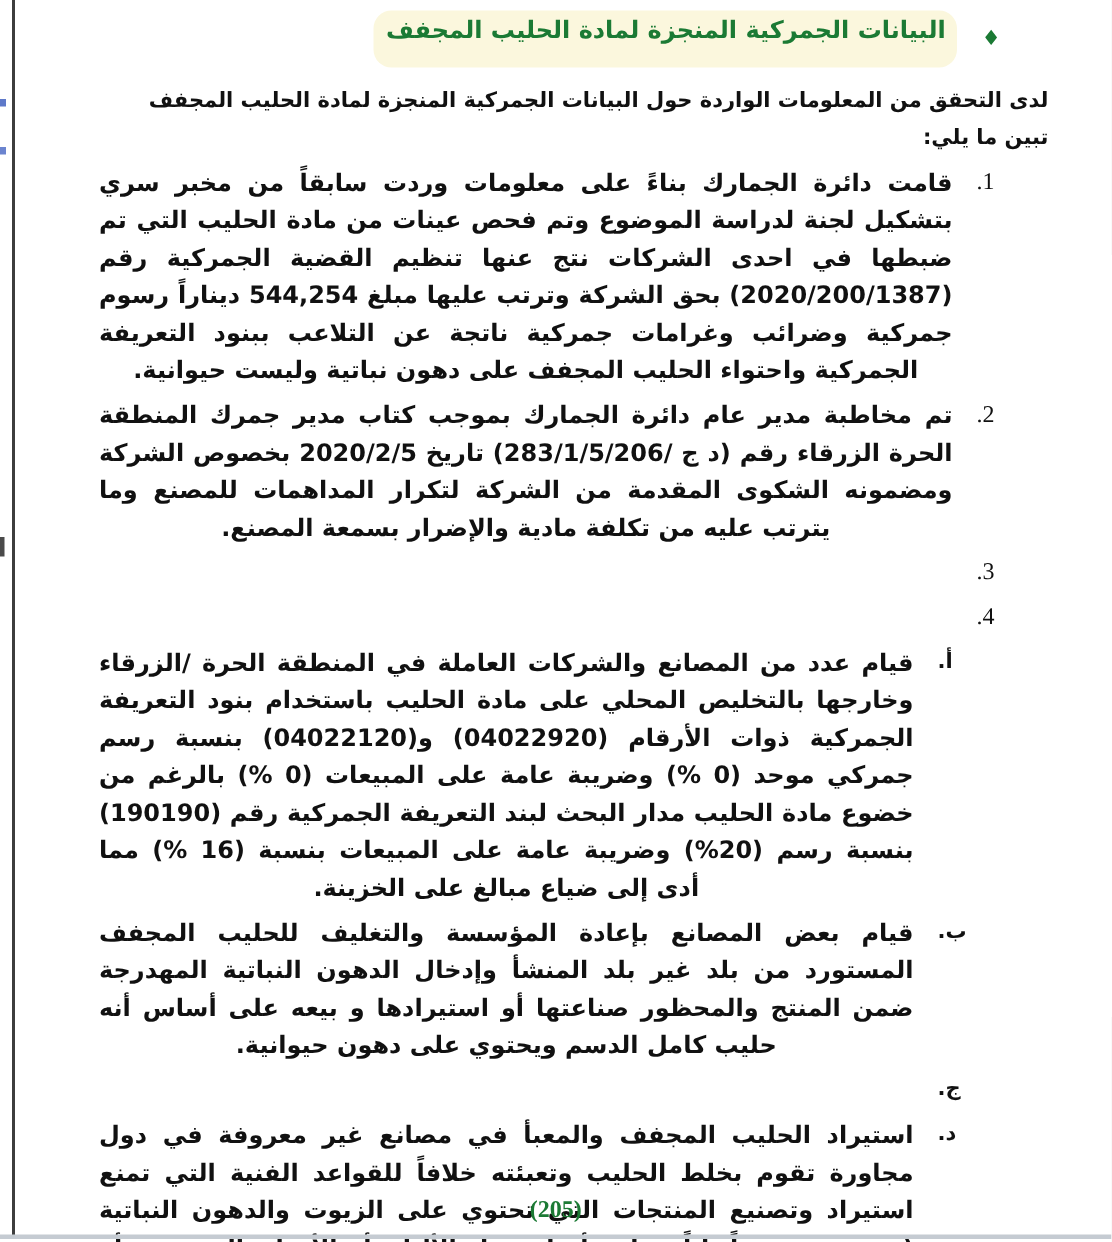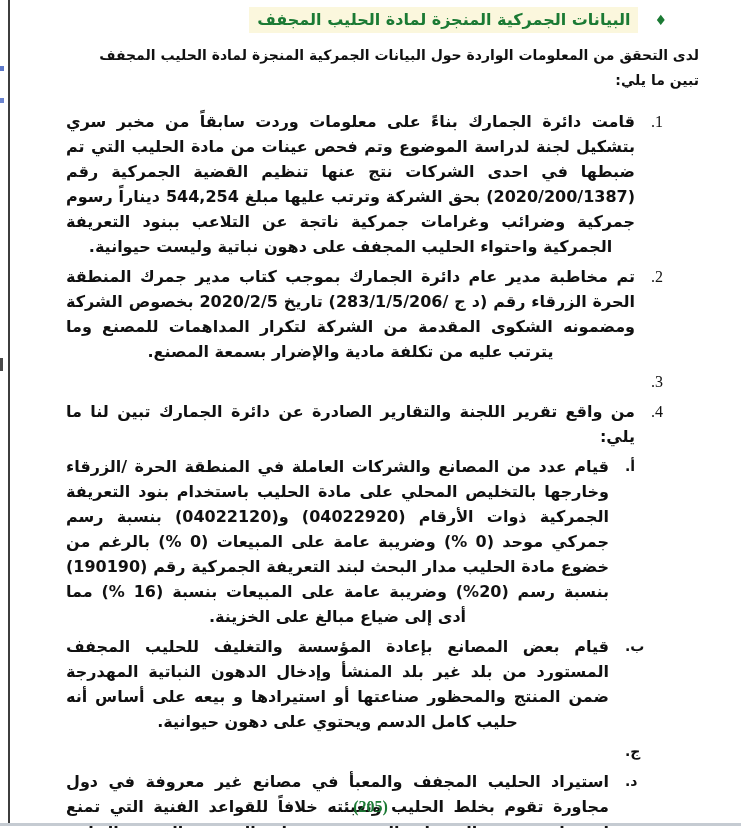--- a/index.html
+++ b/index.html
@@ -42,28 +42,29 @@
   }
   .diamond{
     color:var(--accent-green,#1b7a34);
     font-size:14px;line-height:1;flex-shrink:0;
   }
   .title-text{
     display:inline-block;
     background:var(--title-highlight,#fbf7dd);
     color:var(--accent-green,#1b7a34);
     font-weight:bold;font-size:16px;
-    padding:3px 8px 4px;
+    padding:3px 8px 16px;
     letter-spacing:.2px;
+    border-radius:12px;
   }
   .intro{
     font-weight:bold;font-size:14px;line-height:25px;
     text-align:right;
     padding-right:2px;
-    margin-bottom:16px;
+    margin-bottom:4px;
   }
   .num-item,.sub-item{
     display:flex;gap:16px;
     margin-bottom:5px;
   }
   .num-item{padding-right:22px;}
   .sub-item{padding-right:54px;}
   .marker{
     flex-shrink:0;width:28px;
     font-family:"Liberation Serif",serif;
@@ -120,21 +121,20 @@
       <span class="marker">2.</span>
       <div class="para">تم مخاطبة مدير عام دائرة الجمارك بموجب كتاب مدير جمرك المنطقة الحرة الزرقاء رقم (د ج /283/1/5/206) تاريخ 2020/2/5 بخصوص الشركة ومضمونه الشكوى المقدمة من الشركة لتكرار المداهمات للمصنع وما يترتب عليه من تكلفة مادية والإضرار بسمعة المصنع.</div>
     </div>
 
     <div class="num-item">
       <span class="marker">3.</span>
     </div>
 
     <div class="num-item">
       <span class="marker">4.</span>
-      <div class="para start-last">من واقع تقرير اللجنة والتقارير الصادرة عن دائرة الجمارك تبين لنا ما يلي:</div>
     </div>
 
     <div class="sub-item">
       <span class="marker">أ.</span>
       <div class="para">قيام عدد من المصانع والشركات العاملة في المنطقة الحرة /الزرقاء وخارجها بالتخليص المحلي على مادة الحليب باستخدام بنود التعريفة الجمركية ذوات الأرقام (04022920) و(04022120) بنسبة رسم جمركي موحد (0 %) وضريبة عامة على المبيعات (0 %) بالرغم من خضوع مادة الحليب مدار البحث لبند التعريفة الجمركية رقم (190190) بنسبة رسم (20%) وضريبة عامة على المبيعات بنسبة (16 %) مما أدى إلى ضياع مبالغ على الخزينة.</div>
     </div>
 
     <div class="sub-item">
       <span class="marker">ب.</span>
       <div class="para">قيام بعض المصانع بإعادة المؤسسة والتغليف للحليب المجفف المستورد من بلد غير بلد المنشأ وإدخال الدهون النباتية المهدرجة ضمن المنتج والمحظور صناعتها أو استيرادها و بيعه على أساس أنه حليب كامل الدسم ويحتوي على دهون حيوانية.</div>

